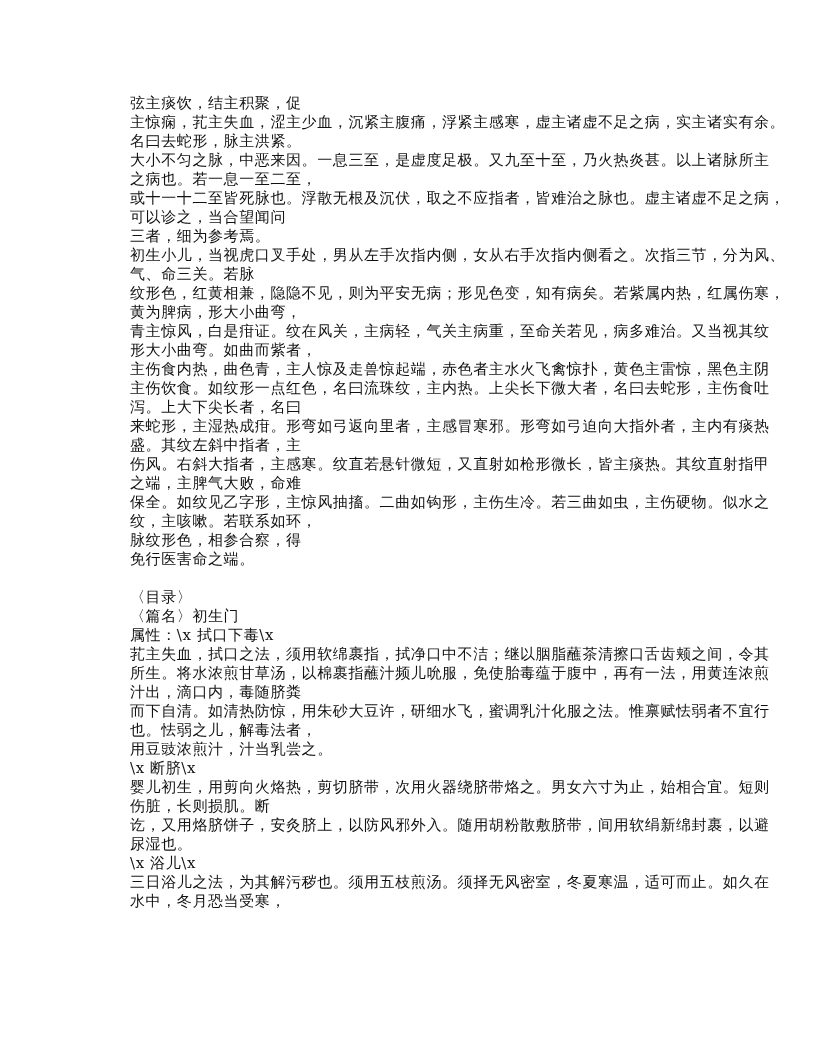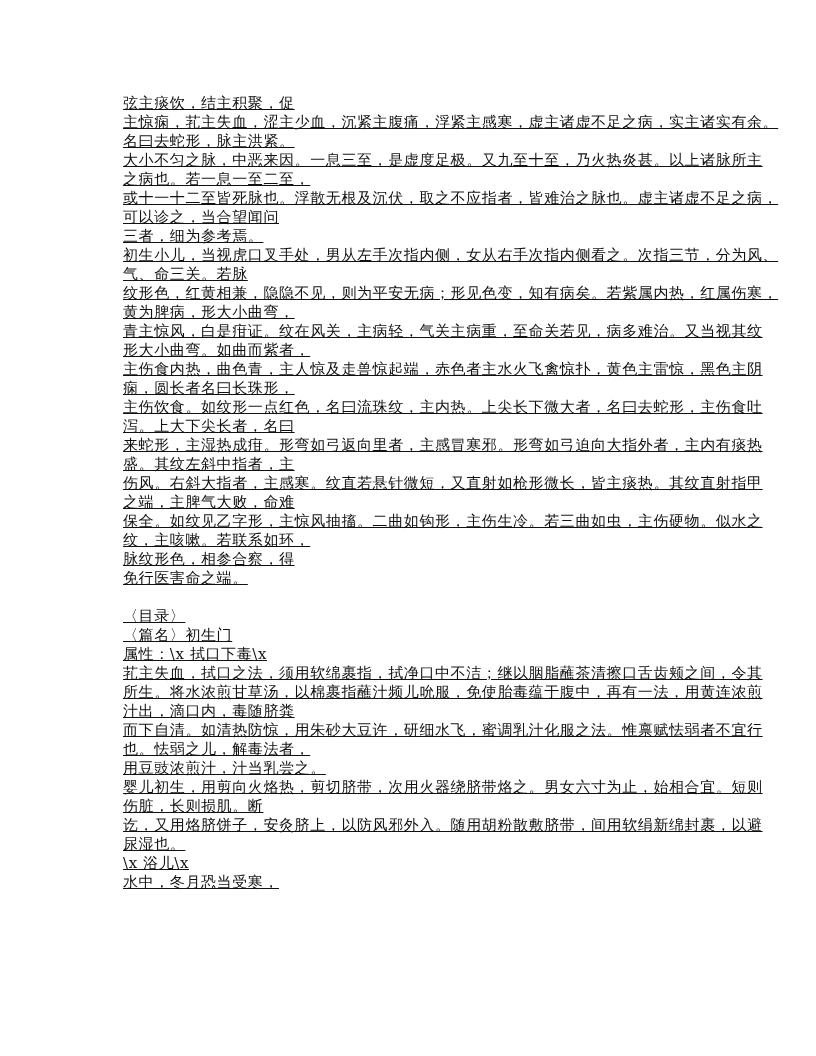--- a/index.html
+++ b/index.html
@@ -10,24 +10,23 @@
     body {
       width: 816px;
       height: 1056px;
       position: relative;
       overflow: hidden;
       font-family: "DejaVu Serif", "Liberation Serif", serif;
       color: #111111;
     }
     .page {
       position: absolute;
-      left: 123px;
+      left: 130px;
       top: 94px;
       width: 582px;
-      text-decoration: underline;
     }
     .line {
       font-size: 15px;
       line-height: 19px;
       height: 19px;
       white-space: nowrap;
       letter-spacing: 0.6px;
     }
     .blank {
       height: 19px;
@@ -45,40 +44,41 @@
   <div class="line">或十一十二至皆死脉也。浮散无根及沉伏，取之不应指者，皆难治之脉也。虚主诸虚不足之病，</div>
   <div class="line">可以诊之，当合望闻问</div>
   <div class="line">三者，细为参考焉。</div>
   <div class="line">初生小儿，当视虎口叉手处，男从左手次指内侧，女从右手次指内侧看之。次指三节，分为风、</div>
   <div class="line">气、命三关。若脉</div>
   <div class="line">纹形色，红黄相兼，隐隐不见，则为平安无病；形见色变，知有病矣。若紫属内热，红属伤寒，</div>
   <div class="line">黄为脾病，形大小曲弯，</div>
   <div class="line">青主惊风，白是疳证。纹在风关，主病轻，气关主病重，至命关若见，病多难治。又当视其纹</div>
   <div class="line">形大小曲弯。如曲而紫者，</div>
   <div class="line">主伤食内热，曲色青，主人惊及走兽惊起端，赤色者主水火飞禽惊扑，黄色主雷惊，黑色主阴</div>
-  <div class="line">痫，圆长者名曰长珠形，</div>
   <div class="line">主伤饮食。如纹形一点红色，名曰流珠纹，主内热。上尖长下微大者，名曰去蛇形，主伤食吐</div>
   <div class="line">泻。上大下尖长者，名曰</div>
   <div class="line">来蛇形，主湿热成疳。形弯如弓返向里者，主感冒寒邪。形弯如弓迫向大指外者，主内有痰热</div>
   <div class="line">盛。其纹左斜中指者，主</div>
   <div class="line">伤风。右斜大指者，主感寒。纹直若悬针微短，又直射如枪形微长，皆主痰热。其纹直射指甲</div>
   <div class="line">之端，主脾气大败，命难</div>
   <div class="line">保全。如纹见乙字形，主惊风抽搐。二曲如钩形，主伤生冷。若三曲如虫，主伤硬物。似水之</div>
   <div class="line">纹，主咳嗽。若联系如环，</div>
   <div class="line">脉纹形色，相参合察，得</div>
   <div class="line">免行医害命之端。</div>
   <div class="line blank"></div>
   <div class="line">〈目录〉</div>
   <div class="line">〈篇名〉初生门</div>
   <div class="line">属性：\x 拭口下毒\x</div>
   <div class="line">芤主失血，拭口之法，须用软绵裹指，拭净口中不洁；继以胭脂蘸茶清擦口舌齿颊之间，令其</div>
   <div class="line">所生。将水浓煎甘草汤，以棉裹指蘸汁频儿吮服，免使胎毒蕴于腹中，再有一法，用黄连浓煎</div>
   <div class="line">汁出，滴口内，毒随脐粪</div>
   <div class="line">而下自清。如清热防惊，用朱砂大豆许，研细水飞，蜜调乳汁化服之法。惟禀赋怯弱者不宜行</div>
   <div class="line">也。怯弱之儿，解毒法者，</div>
   <div class="line">用豆豉浓煎汁，汁当乳尝之。</div>
+  <div class="line">\x 断脐\x</div>
   <div class="line">婴儿初生，用剪向火烙热，剪切脐带，次用火器绕脐带烙之。男女六寸为止，始相合宜。短则</div>
   <div class="line">伤脏，长则损肌。断</div>
   <div class="line">讫，又用烙脐饼子，安灸脐上，以防风邪外入。随用胡粉散敷脐带，间用软绢新绵封裹，以避</div>
   <div class="line">尿湿也。</div>
   <div class="line">\x 浴儿\x</div>
+  <div class="line">三日浴儿之法，为其解污秽也。须用五枝煎汤。须择无风密室，冬夏寒温，适可而止。如久在</div>
   <div class="line">水中，冬月恐当受寒，</div>
 </div>
 
 </body></html>

